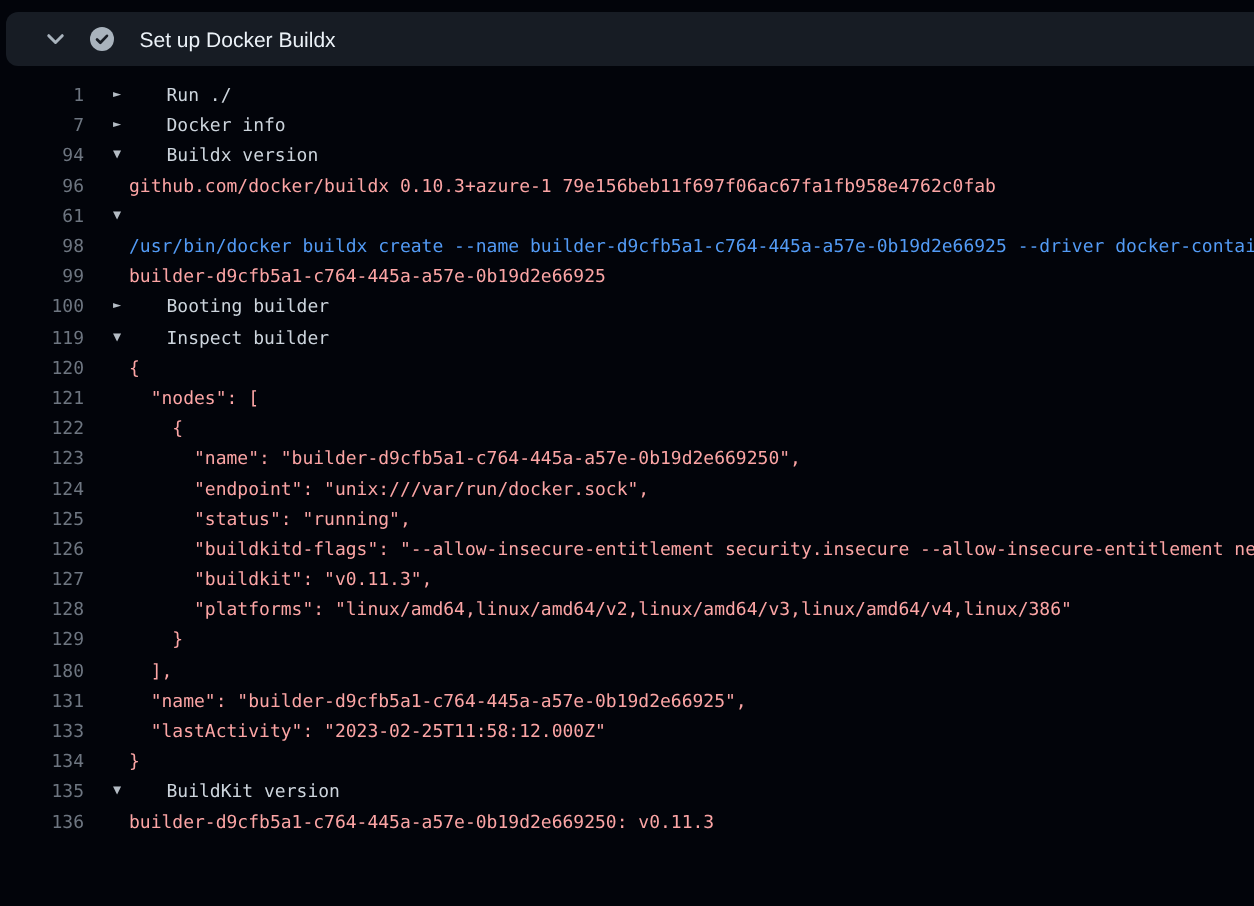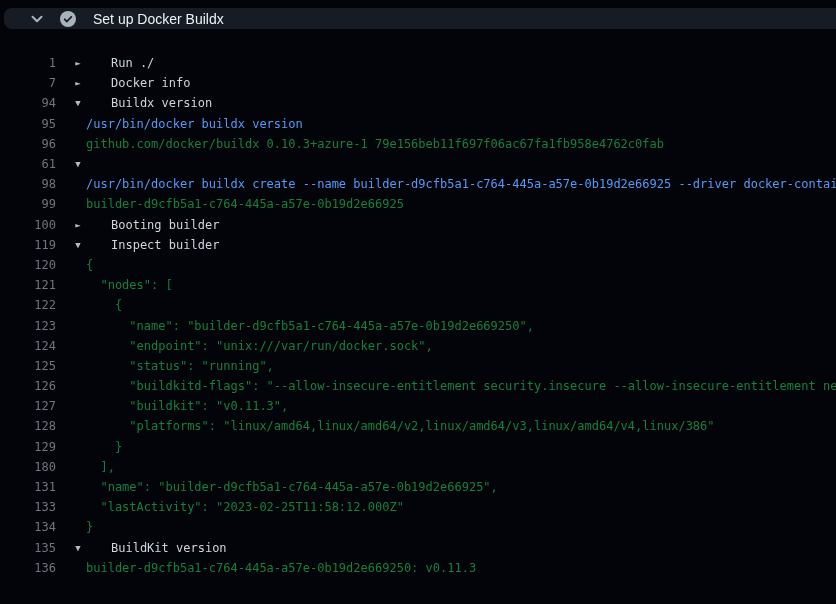--- a/index.html
+++ b/index.html
@@ -9,21 +9,21 @@
     height: 604px;
     overflow: hidden;
     background: #02040a;
     font-family: "Liberation Sans", sans-serif;
   }
   .step-header {
     position: absolute;
     left: 4px;
     top: 8px;
     right: 0;
-    height: 21px;
+    height: 36px;
     background: #171c24;
     border-radius: 8px 0 0 8px;
     display: flex;
     align-items: center;
     padding-left: 26px;
     box-sizing: border-box;
     cursor: pointer;
   }
   .chev {
     width: 14px;
@@ -73,21 +73,21 @@
     cursor: pointer;
   }
   .mk {
     flex: 0 0 16px;
     width: 16px;
     margin-left: 14px;
     text-align: center;
     font-size: 9px;
     color: #b4bcc4;
   }
-  .tx { color: #15803d; }
+  .tx { color: #fca5a5; }
   .row.command .tx { color: #539bf5; }
   .row.group .tx { color: #cdd5dd; margin-left: 25px; }
 </style>
 </head>
 <body>
 
 <div class="step-header">
   <span class="chev">
     <svg width="14" height="14" viewBox="0 0 14 14">
       <path d="M2.5 4.8 L7 9.3 L11.5 4.8" fill="none" stroke="#a9b3bd" stroke-width="2" stroke-linecap="round" stroke-linejoin="round"></path>
@@ -111,25 +111,20 @@
     <div class="row group">
     <span class="ln">7</span>
     <span class="mk">►</span>
     <span class="tx">Docker info</span>
   </div>
     <div class="row group">
     <span class="ln">94</span>
     <span class="mk">▼</span>
     <span class="tx">Buildx version</span>
   </div>
-    <div class="row command">
-    <span class="ln">95</span>
-    <span class="mk"></span>
-    <span class="tx">/usr/bin/docker buildx version</span>
-  </div>
     <div class="row output">
     <span class="ln">96</span>
     <span class="mk"></span>
     <span class="tx">github.com/docker/buildx 0.10.3+azure-1 79e156beb11f697f06ac67fa1fb958e4762c0fab</span>
   </div>
     <div class="row group">
     <span class="ln">61</span>
     <span class="mk">▼</span>
   </div>
     <div class="row command">

